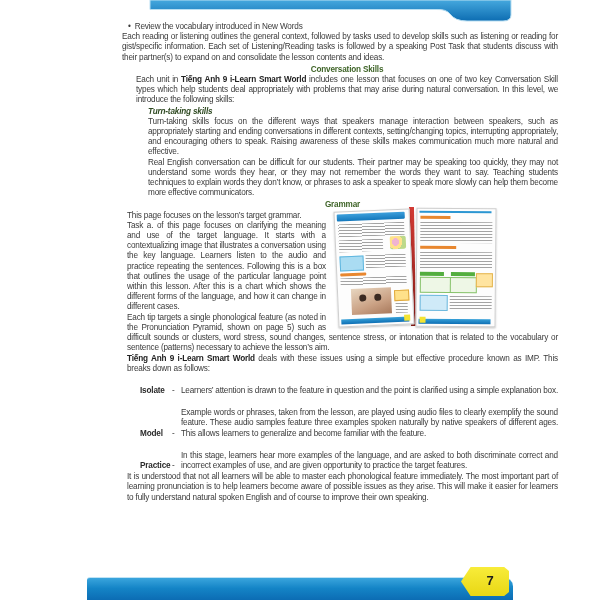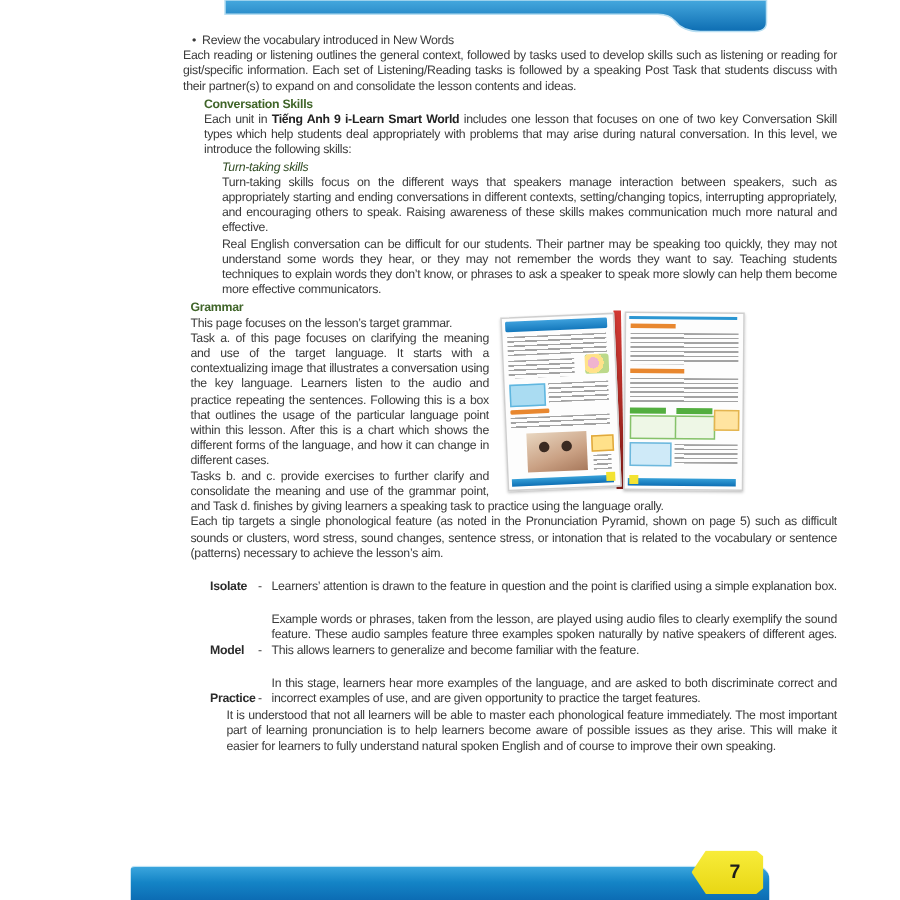--- a/index.html
+++ b/index.html
@@ -5,32 +5,32 @@
   html,body{margin:0;padding:0;background:#ffffff;}
   .page{
     position:relative;width:600px;height:600px;background:#ffffff;overflow:hidden;
     font-family:"Liberation Sans",sans-serif;color:#3a3a3a;
     font-size:8.2px;line-height:10.2px;letter-spacing:-0.18px;
   }
   .top-decoration{position:absolute;top:0;left:0;width:600px;height:24px;}
   .content{position:absolute;top:22px;left:122px;width:436px;}
   p{margin:0;text-align:justify;}
   .bullet-line{margin-left:6px;display:flex;gap:4px;}
-  .h-green{color:#3f6428;font-weight:bold;margin-top:2px;}
-  .h-italic{color:#2f4a22;font-weight:normal;font-style:italic;margin-top:1px;}
+  .h-green{color:#3f6428;font-weight:bold;margin-top:2px;text-align:center;}
+  .h-italic{color:#2f4a22;font-weight:bold;font-style:italic;margin-top:1px;}
   .bold-inline{font-weight:bold;color:#222;margin-top:21px;}
   .indent-a{margin-left:14px;}
   .indent-b{margin-left:12px;}
   .period-h{margin-left:-37px;color:#3f6428;font-weight:bold;margin-top:5px;}
   .section{margin-left:5px;}
   .imp-row{display:flex;margin-left:13px;align-items:flex-end;}
   .imp-term{font-weight:bold;color:#2b2b2b;width:32px;flex:none;}
   .imp-dash{width:9px;flex:none;text-align:left;}
   .imp-desc{flex:1;text-align:justify;margin-top:12px;}
-  .closing{margin-top:1px;margin-left:24px;}
+  .closing{margin-top:1px;}
 
   
   .bottom-bar{
     position:absolute;left:87px;top:577px;width:426px;height:23px;
     background:linear-gradient(180deg,#3aa5dd 0%,#1484c6 45%,#0b6ab2 100%);
     border-radius:3px 9px 0 0;border-top:1px solid #bfe3f5;
   }
   .page-tab{
     position:absolute;left:461px;top:567px;width:48px;height:29px;
     background:linear-gradient(180deg,#f8ec3a,#e8d714);
@@ -145,23 +145,23 @@
           <div class="abs rp-yellow"></div>
           <div class="abs rp-blue"></div>
           <div class="abs stripes rp-lines3"></div>
           <div class="abs rp-foot"></div>
           <div class="abs rp-ftab"></div>
         </div>
       </div>
 
       <p>This page focuses on the lesson’s target grammar.</p>
       <p>Task a. of this page focuses on clarifying the meaning and use of the target language. It starts with a contextualizing image that illustrates a conversation using the key language. Learners listen to the audio and practice repeating the sentences. Following this is a box that outlines the usage of the particular language point within this lesson. After this is a chart which shows the different forms of the language, and how it can change in different cases.</p>
-      <p>Tasks b. and c. provide exercises to further clarify and consolidate the meaning and use of the grammar point, and Task d. finishes by giving learners a speaking task to practice using the language orally.</p>
 
       <p>Each tip targets a single phonological feature (as noted in the Pronunciation Pyramid, shown on page 5) such as difficult sounds or clusters, word stress, sound changes, sentence stress, or intonation that is related to the vocabulary or sentence (patterns) necessary to achieve the lesson’s aim.</p>
+      <p><span class="bold-inline">Tiếng Anh 9 i-Learn Smart World</span><span> deals with these issues using a simple but effective procedure known as IMP. This breaks down as follows:</span></p>
 
       <div class="imp-row">
         <span class="imp-term">Isolate</span>
         <span class="imp-dash">-</span>
         <span class="imp-desc">Learners’ attention is drawn to the feature in question and the point is clarified using a simple explanation box.</span>
       </div>
       <div class="imp-row">
         <span class="imp-term">Model</span>
         <span class="imp-dash">-</span>
         <span class="imp-desc">Example words or phrases, taken from the lesson, are played using audio files to clearly exemplify the sound feature. These audio samples feature three examples spoken naturally by native speakers of different ages. This allows learners to generalize and become familiar with the feature.</span>

